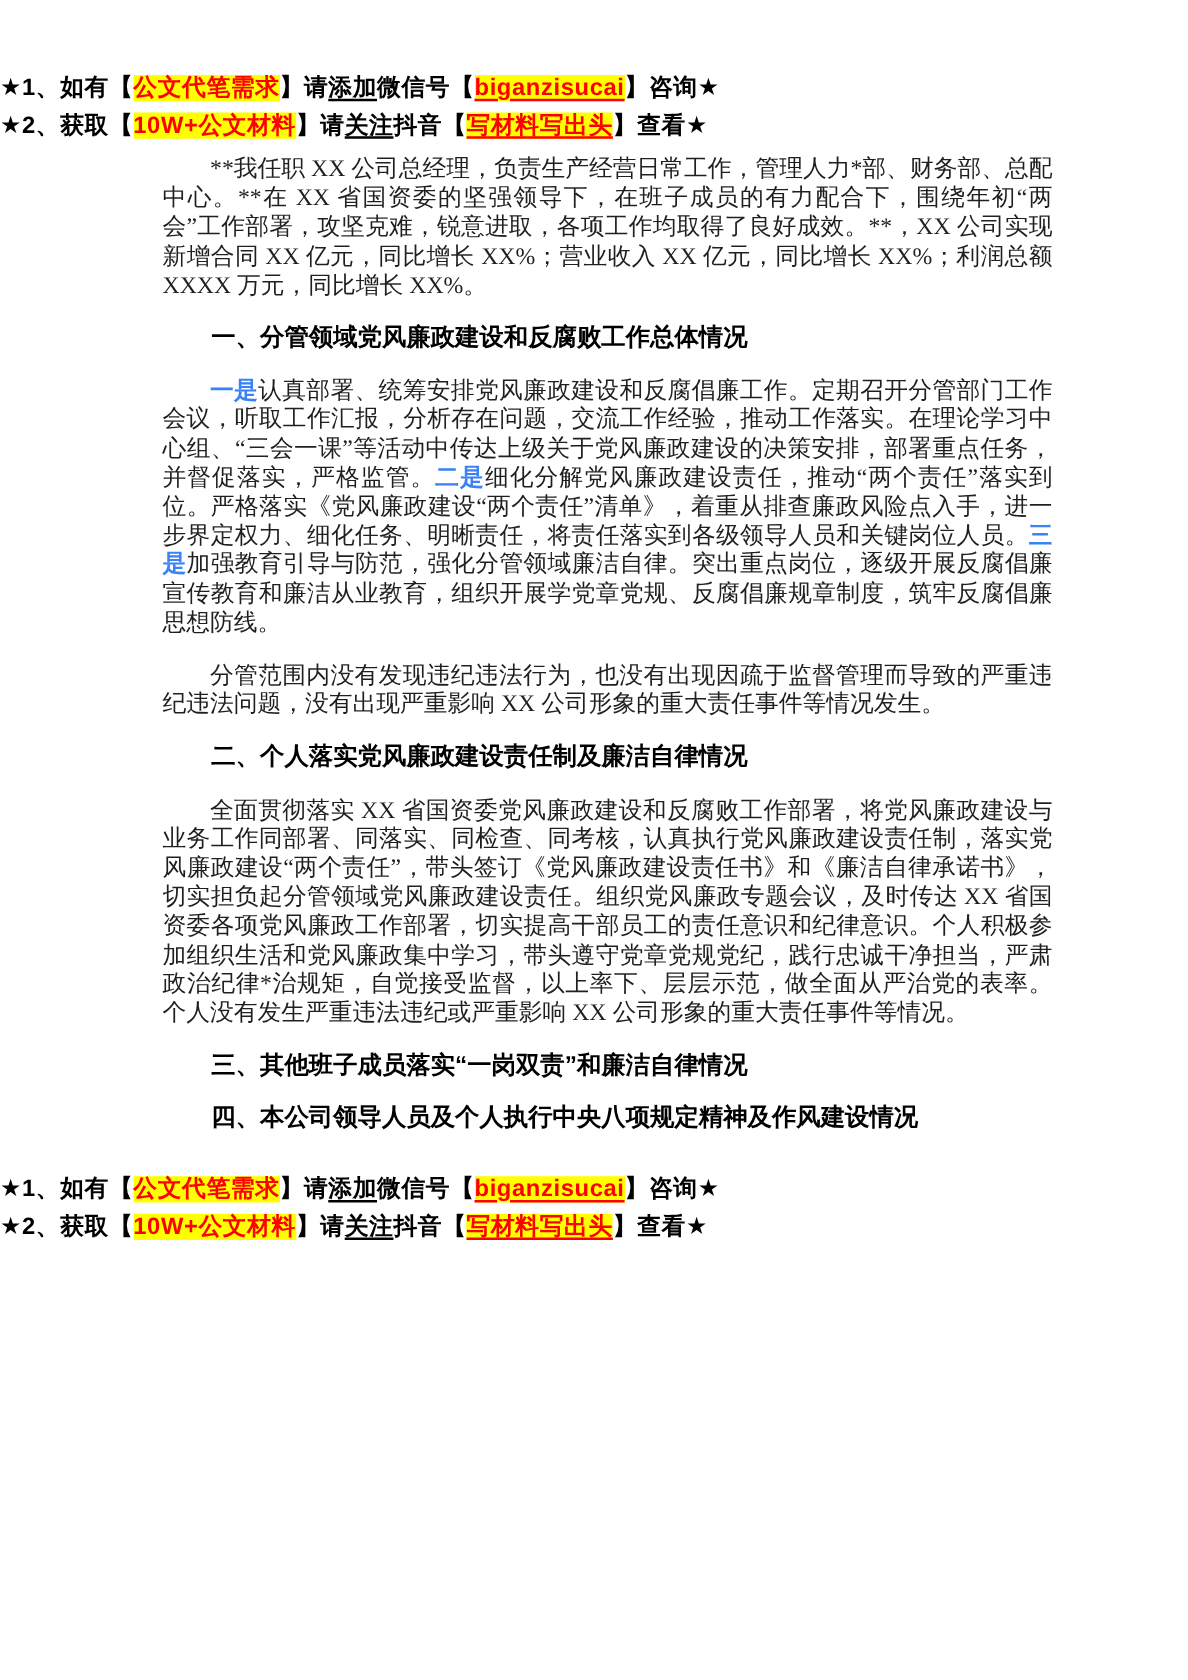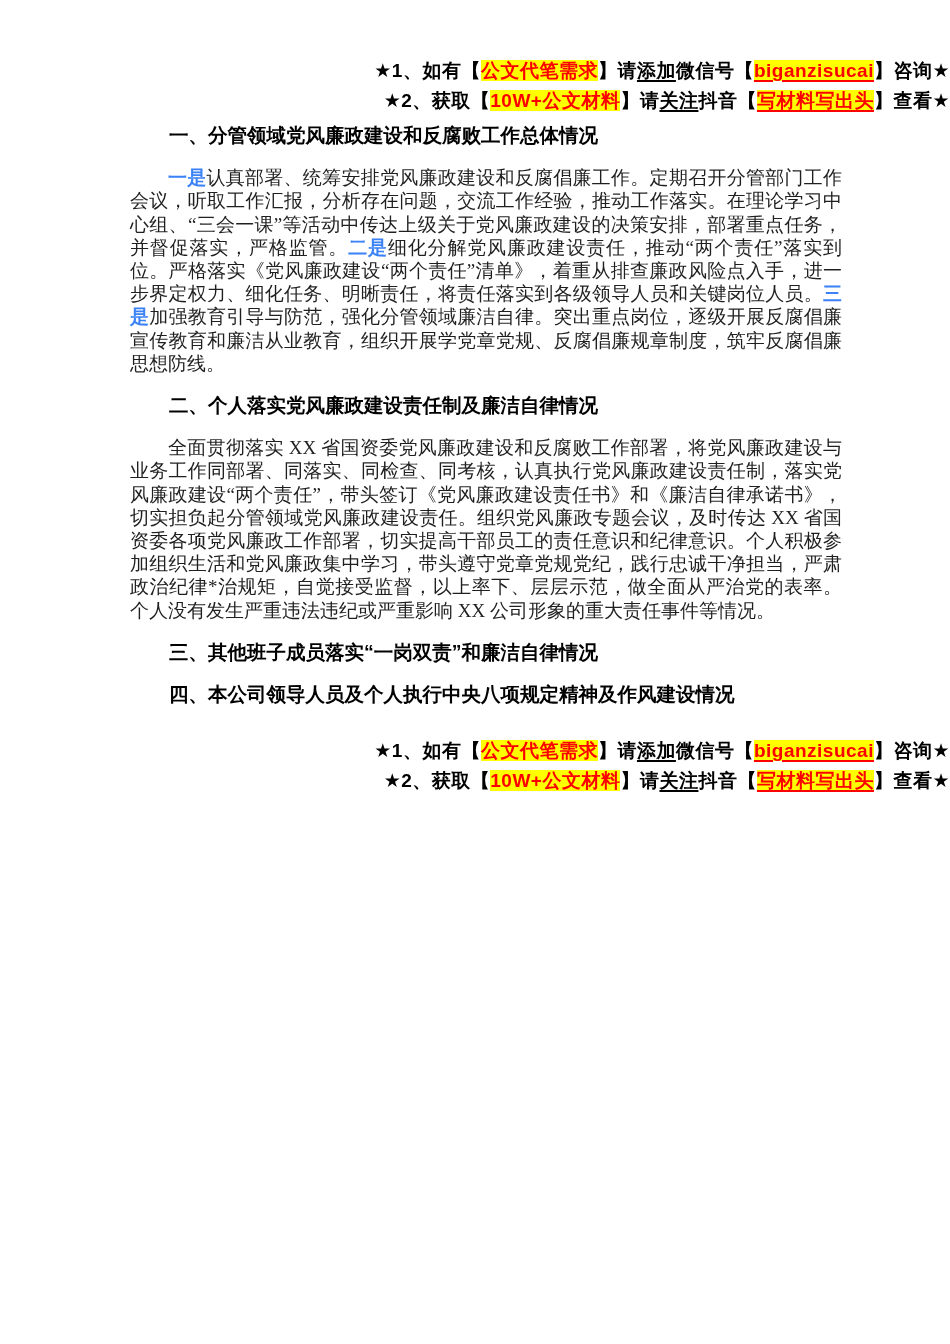--- a/index.html
+++ b/index.html
@@ -12,21 +12,21 @@
     width: 950px;
     height: 1344px;
     margin: 0 auto;
     background: #ffffff;
     overflow: hidden;
     color: #1a1a1a;
   }
   
   .banner {
     width: 950px;
-    text-align: right;
+    text-align: left;
     font-family: "Liberation Sans", "DejaVu Sans", sans-serif;
     font-weight: 700;
     font-size: 19px;
     line-height: 30px;
     color: #000000;
     letter-spacing: 0.5px;
   }
   .banner.top { padding-top: 56px; }
   .banner.bottom { margin-top: 30px; }
   .seg { white-space: pre-wrap; }
@@ -66,22 +66,24 @@
 <body>
 
 <div class="page">
 
   <header class="banner top">
     <div class="banner-line"><span class="seg">★1、如有【</span><span class="seg hl red">公文代笔需求</span><span class="seg">】请</span><span class="seg u">添加</span><span class="seg">微信号【</span><span class="seg hl red u">biganzisucai</span><span class="seg">】咨询★</span></div>
     <div class="banner-line"><span class="seg">★2、获取【</span><span class="seg hl red">10W+公文材料</span><span class="seg">】请</span><span class="seg u">关注</span><span class="seg">抖音【</span><span class="seg hl red u">写材料写出头</span><span class="seg">】查看★</span></div>
   </header>
 
   <main class="doc">
+    <p><span class="seg">**我任职 XX 公司总经理，负责生产经营日常工作，管理人力*部、财务部、总配中心。**在 XX 省国资委的坚强领导下，在班子成员的有力配合下，围绕年初“两会”工作部署，攻坚克难，锐意进取，各项工作均取得了良好成效。**，XX 公司实现新增合同 XX 亿元，同比增长 XX%；营业收入 XX 亿元，同比增长 XX%；利润总额 XXXX 万元，同比增长 XX%。</span></p>
     <h2><span class="seg">一、分管领域党风廉政建设和反腐败工作总体情况</span></h2>
     <p><span class="seg b">一是</span><span class="seg">认真部署、统筹安排党风廉政建设和反腐倡廉工作。定期召开分管部门工作会议，听取工作汇报，分析存在问题，交流工作经验，推动工作落实。在理论学习中心组、“三会一课”等活动中传达上级关于党风廉政建设的决策安排，部署重点任务，并督促落实，严格监管。</span><span class="seg b">二是</span><span class="seg">细化分解党风廉政建设责任，推动“两个责任”落实到位。严格落实《党风廉政建设“两个责任”清单》，着重从排查廉政风险点入手，进一步界定权力、细化任务、明晰责任，将责任落实到各级领导人员和关键岗位人员。</span><span class="seg b">三是</span><span class="seg">加强教育引导与防范，强化分管领域廉洁自律。突出重点岗位，逐级开展反腐倡廉宣传教育和廉洁从业教育，组织开展学党章党规、反腐倡廉规章制度，筑牢反腐倡廉思想防线。</span></p>
+    <p><span class="seg">分管范围内没有发现违纪违法行为，也没有出现因疏于监督管理而导致的严重违纪违法问题，没有出现严重影响 XX 公司形象的重大责任事件等情况发生。</span></p>
     <h2><span class="seg">二、个人落实党风廉政建设责任制及廉洁自律情况</span></h2>
     <p><span class="seg">全面贯彻落实 XX 省国资委党风廉政建设和反腐败工作部署，将党风廉政建设与业务工作同部署、同落实、同检查、同考核，认真执行党风廉政建设责任制，落实党风廉政建设“两个责任”，带头签订《党风廉政建设责任书》和《廉洁自律承诺书》，切实担负起分管领域党风廉政建设责任。组织党风廉政专题会议，及时传达 XX 省国资委各项党风廉政工作部署，切实提高干部员工的责任意识和纪律意识。个人积极参加组织生活和党风廉政集中学习，带头遵守党章党规党纪，践行忠诚干净担当，严肃政治纪律*治规矩，自觉接受监督，以上率下、层层示范，做全面从严治党的表率。个人没有发生严重违法违纪或严重影响 XX 公司形象的重大责任事件等情况。</span></p>
     <h2><span class="seg">三、其他班子成员落实“一岗双责”和廉洁自律情况</span></h2>
     <h2><span class="seg">四、本公司领导人员及个人执行中央八项规定精神及作风建设情况</span></h2>
   </main>
 
   <footer class="banner bottom">
     <div class="banner-line"><span class="seg">★1、如有【</span><span class="seg hl red">公文代笔需求</span><span class="seg">】请</span><span class="seg u">添加</span><span class="seg">微信号【</span><span class="seg hl red u">biganzisucai</span><span class="seg">】咨询★</span></div>
     <div class="banner-line"><span class="seg">★2、获取【</span><span class="seg hl red">10W+公文材料</span><span class="seg">】请</span><span class="seg u">关注</span><span class="seg">抖音【</span><span class="seg hl red u">写材料写出头</span><span class="seg">】查看★</span></div>
   </footer>

